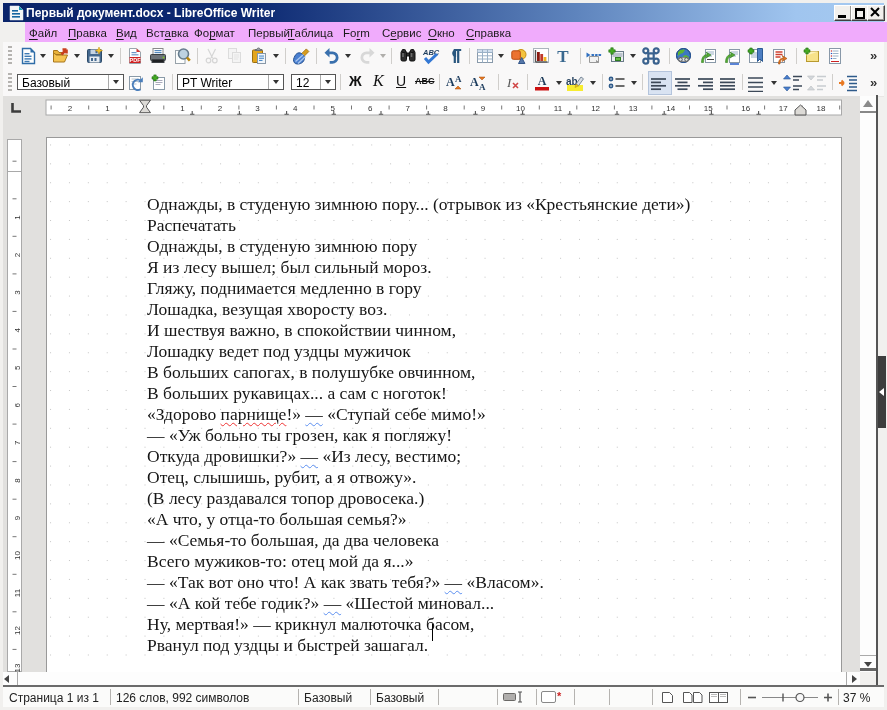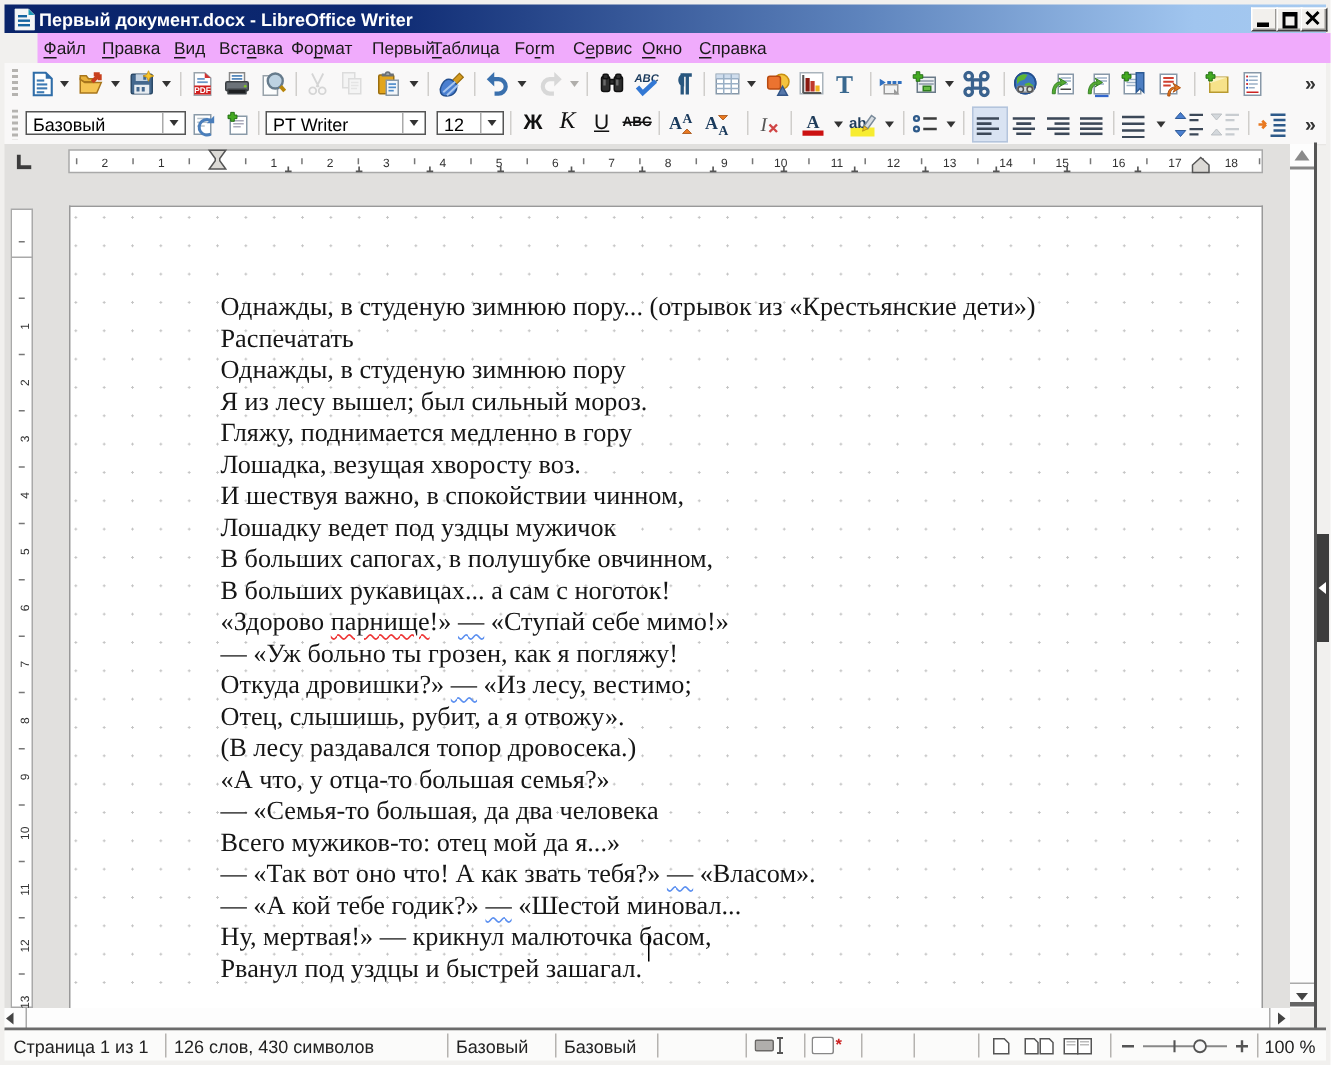--- a/index.html
+++ b/index.html
@@ -559,34 +559,34 @@
 <div id="hscroll" class="abs">
   <div class="abs tri-left" style="left:1px;top:3px"></div>
   <div class="abs" style="left:14px;top:0;width:1px;height:14px;background:#aaa"></div>
   <div class="abs tri-right" style="left:849px;top:3px"></div>
   <div class="abs" style="left:843px;top:0;width:1px;height:14px;background:#aaa"></div>
 </div>
 <div id="dockbot" class="abs"></div>
 <div id="statusbar" class="abs">
   <div class="st" style="left:6px">Страница 1 из 1</div>
   <div class="ssep" style="left:107px"></div>
-  <div class="st" style="left:113px">126 слов, 430 символов</div>
+  <div class="st" style="left:113px">126 слов, 992 символов</div>
   <div class="ssep" style="left:295px"></div>
   <div class="st" style="left:301px">Базовый</div>
   <div class="ssep" style="left:367px"></div>
   <div class="st" style="left:373px">Базовый</div>
   <div class="ssep" style="left:435px"></div>
   <div class="ssep" style="left:494px"></div>
   <div class="ssep" style="left:533px"></div>
   <div class="ssep" style="left:571px"></div>
   <div class="ssep" style="left:606px"></div>
   <div class="ssep" style="left:649px"></div>
   <div class="ssep" style="left:737px"></div>
   <div class="ssep" style="left:835px"></div>
-  <div class="st" style="left:840px">100 %</div>
+  <div class="st" style="left:840px">37 %</div>
 </div>
 <svg class="abs" style="left:503px;top:691px" width="22" height="12" viewBox="0 0 22 12">
     <rect x="0.5" y="2.5" width="12" height="7" rx="1" fill="#b0aeac" stroke="#6a6866"></rect>
     <path d="M17 1v10M15 1h4M15 11h4" stroke="#555" stroke-width="1.2"></path>
   </svg>
 <svg class="abs" style="left:541px;top:691px" width="22" height="12" viewBox="0 0 22 12">
     <rect x="0.5" y="0.5" width="14" height="11" rx="1.5" fill="#fff" stroke="#888"></rect>
     <text x="16" y="9" font-size="11" font-weight="bold" fill="#cc2222" font-family="Liberation Sans">*</text>
   </svg>
 <svg class="abs" style="left:662px;top:691px" width="70" height="13" viewBox="0 0 70 13">

